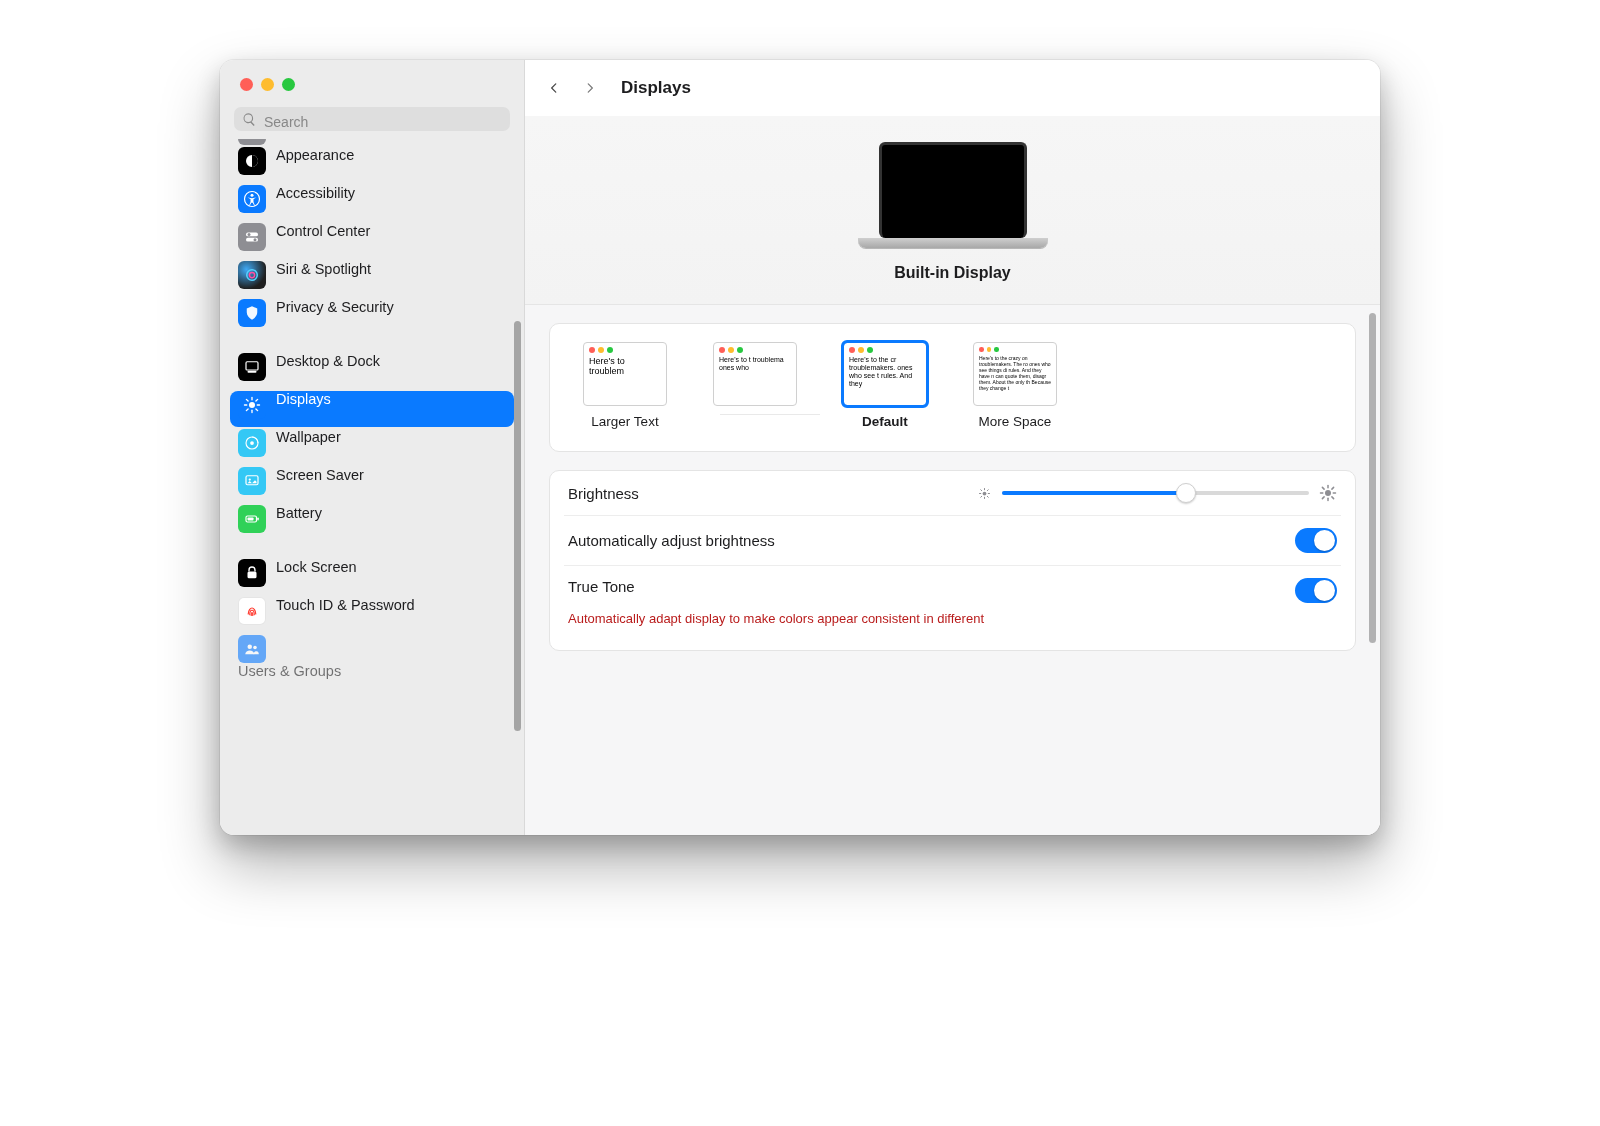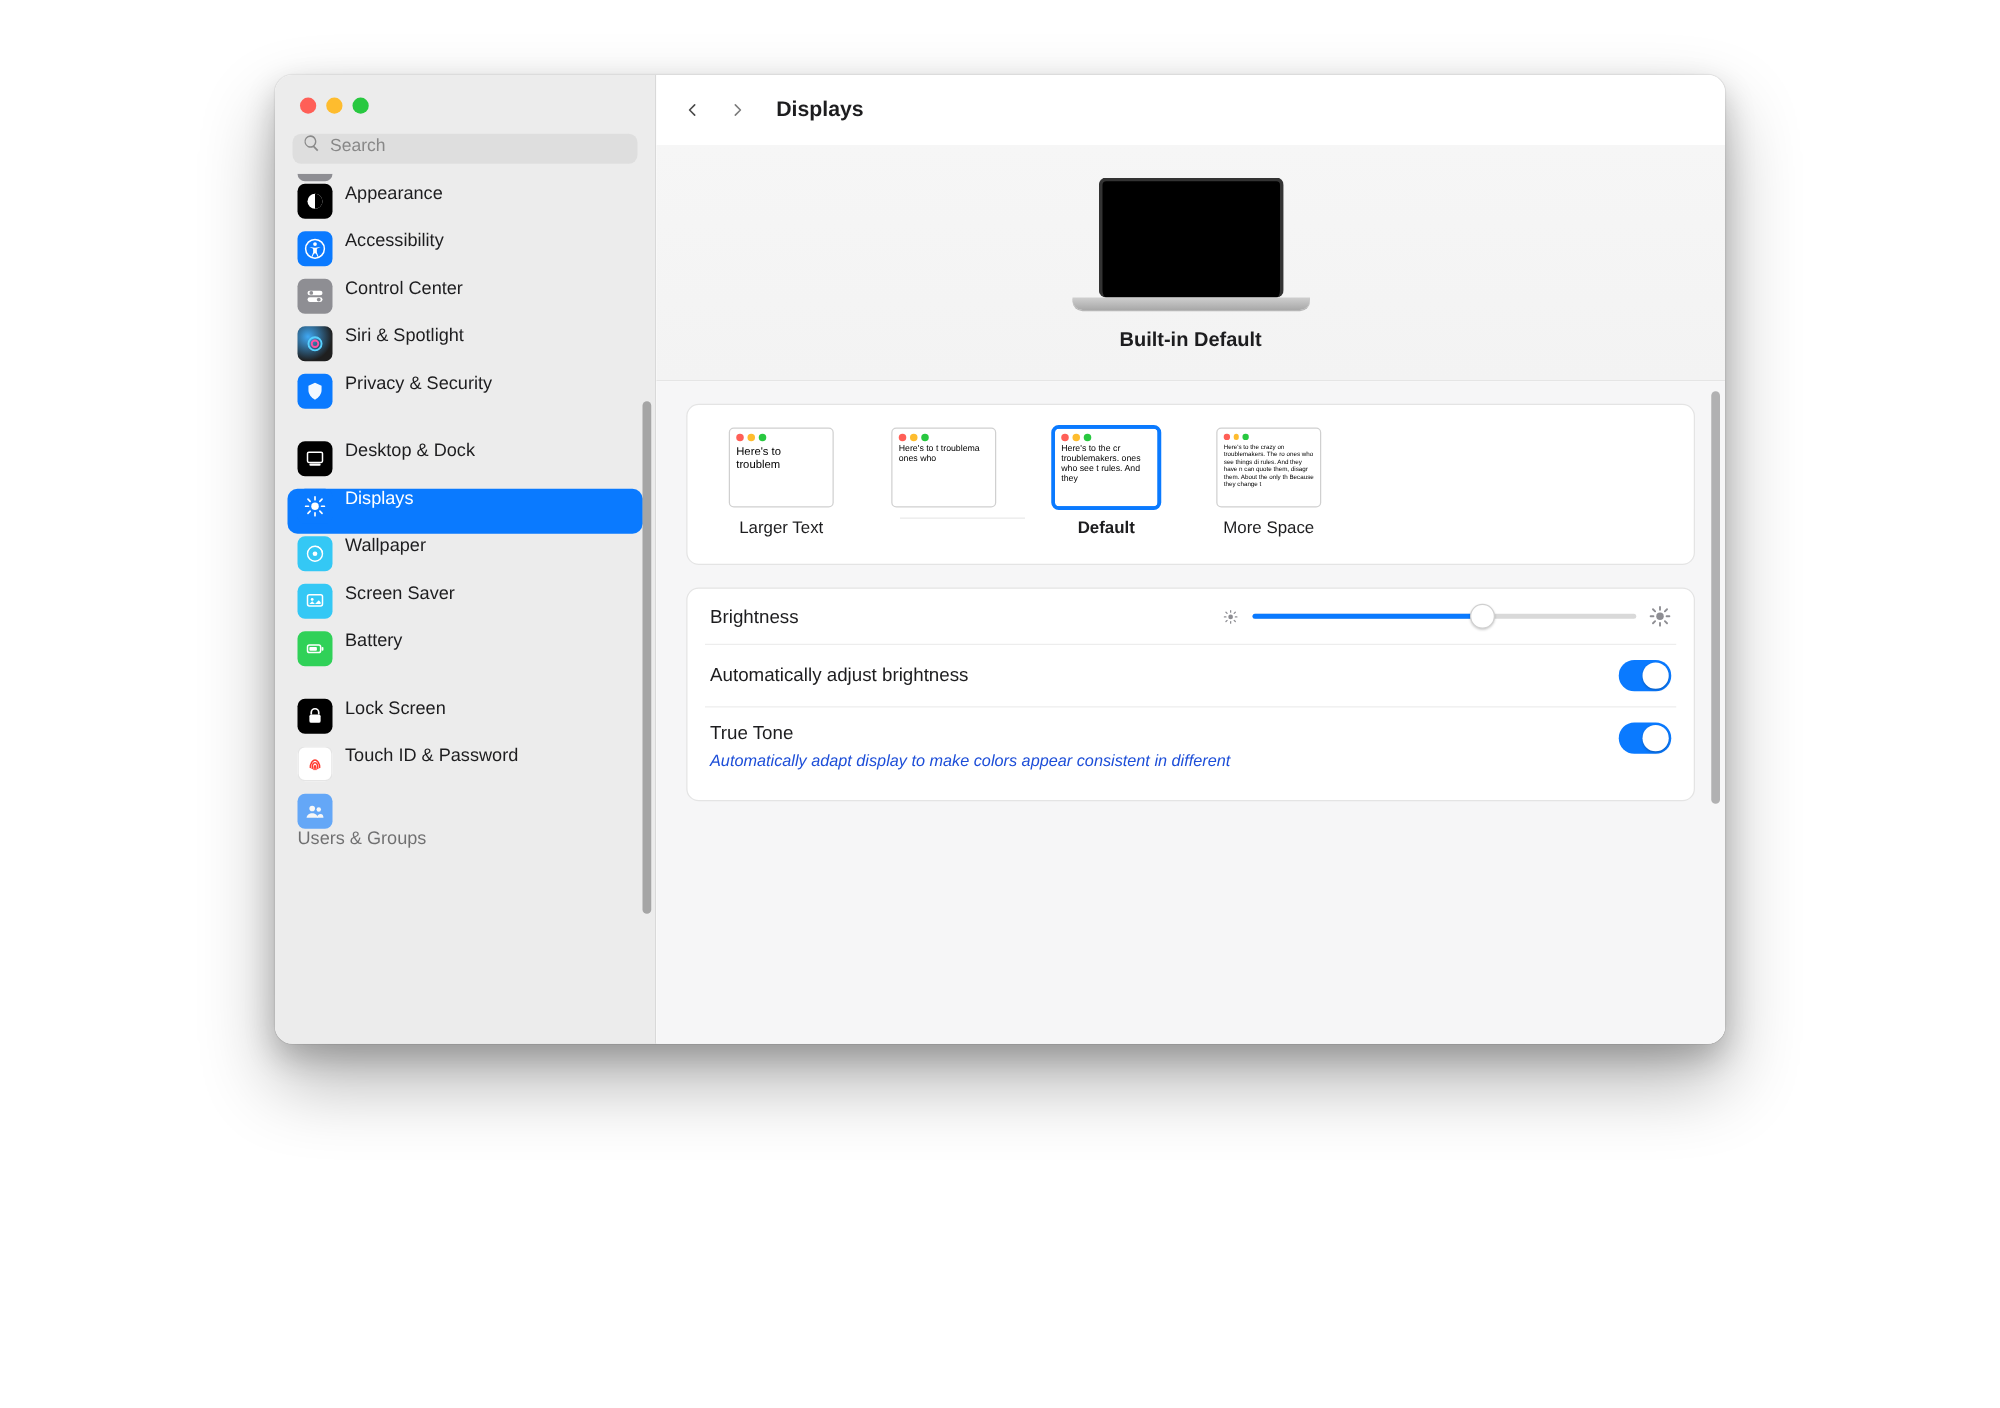--- a/index.html
+++ b/index.html
@@ -30,21 +30,21 @@
     position: relative;
   }
   .traffic-lights { display: flex; gap: 8px; padding: 18px 0 0 20px; }
   .traffic-lights span { width: 13px; height: 13px; border-radius: 50%; display: inline-block; }
   .tl-red { background: #ff5f57; }
   .tl-yellow { background: #febc2e; }
   .tl-green { background: #28c840; }
 
   .search-wrap { padding: 16px 14px 8px 14px; }
   .search {
-    display: flex; align-items: flex-start;
+    display: flex; align-items: flex-end;
     background: #dedede;
     border-radius: 7px;
     height: 24px; padding: 0 8px;
   }
   .search svg { width: 15px; height: 15px; fill: #8a8a8a; margin-right: 5px; }
   .search input {
     border: none; background: transparent; outline: none;
     font-size: 14px; color: #333; flex: 1;
   }
   .search input::placeholder { color: #888; }
@@ -155,21 +155,21 @@
   .res-thumb.lg { font-size: 9px; line-height: 10px; }
   .res-sep { width: 136px; height: 1px; background: #e9e9e9; align-self: flex-end; margin-bottom: 20px; }
 
   .setting-row {
     display: flex; align-items: center; justify-content: space-between;
     padding: 12px 4px;
     border-top: 1px solid #ededed;
   }
   .setting-row.first { border-top: none; padding-top: 4px; }
   .setting-row .label { font-size: 15px; color: #1d1d1f; }
-  .setting-row .sub { font-size: 13px; color: #1d4ed8; margin-top: 6px; max-width: 580px; font-style: italic; }
+  .setting-row .sub { font-size: 13px; color: #b91c1c; margin-top: 16px; max-width: 580px; }
 
   .brightness-ctl { display: flex; align-items: center; gap: 10px; width: 360px; }
   .sun { width: 18px; height: 18px; }
   .sun.small { width: 15px; height: 15px; }
   .sun svg { width: 100%; height: 100%; fill: #8e8e93; }
 
   .slider { flex: 1; position: relative; height: 20px; display: flex; align-items: center; }
   .slider .track { position: absolute; left: 0; right: 0; height: 4px; background: #d9d9d9; border-radius: 2px; }
   .slider .fill { position: absolute; left: 0; height: 4px; background: #0a7aff; border-radius: 2px; }
   .slider .knob { position: absolute; width: 20px; height: 20px; background: #fff; border-radius: 50%; border: 1px solid #d0d0d0; box-shadow: 0 1px 2px rgba(0,0,0,0.2); top: 50%; transform: translate(-50%, -50%); }
@@ -391,21 +391,21 @@
           </svg>
       </span>
       <span class="main-title">Displays</span>
     </div>
 
     <div class="display-hero">
       <div class="laptop">
         <div class="laptop-screen"></div>
         <div class="laptop-base"></div>
       </div>
-      <div class="display-name">Built-in Default</div>
+      <div class="display-name">Built-in Display</div>
     </div>
 
     <div class="content-scroll">
 
       <div class="card">
         <div class="res-row">
           <div class="res-opt">
             <div class="res-thumb lg">
               <div class="dots">
                   <span class="d-r"></span>

